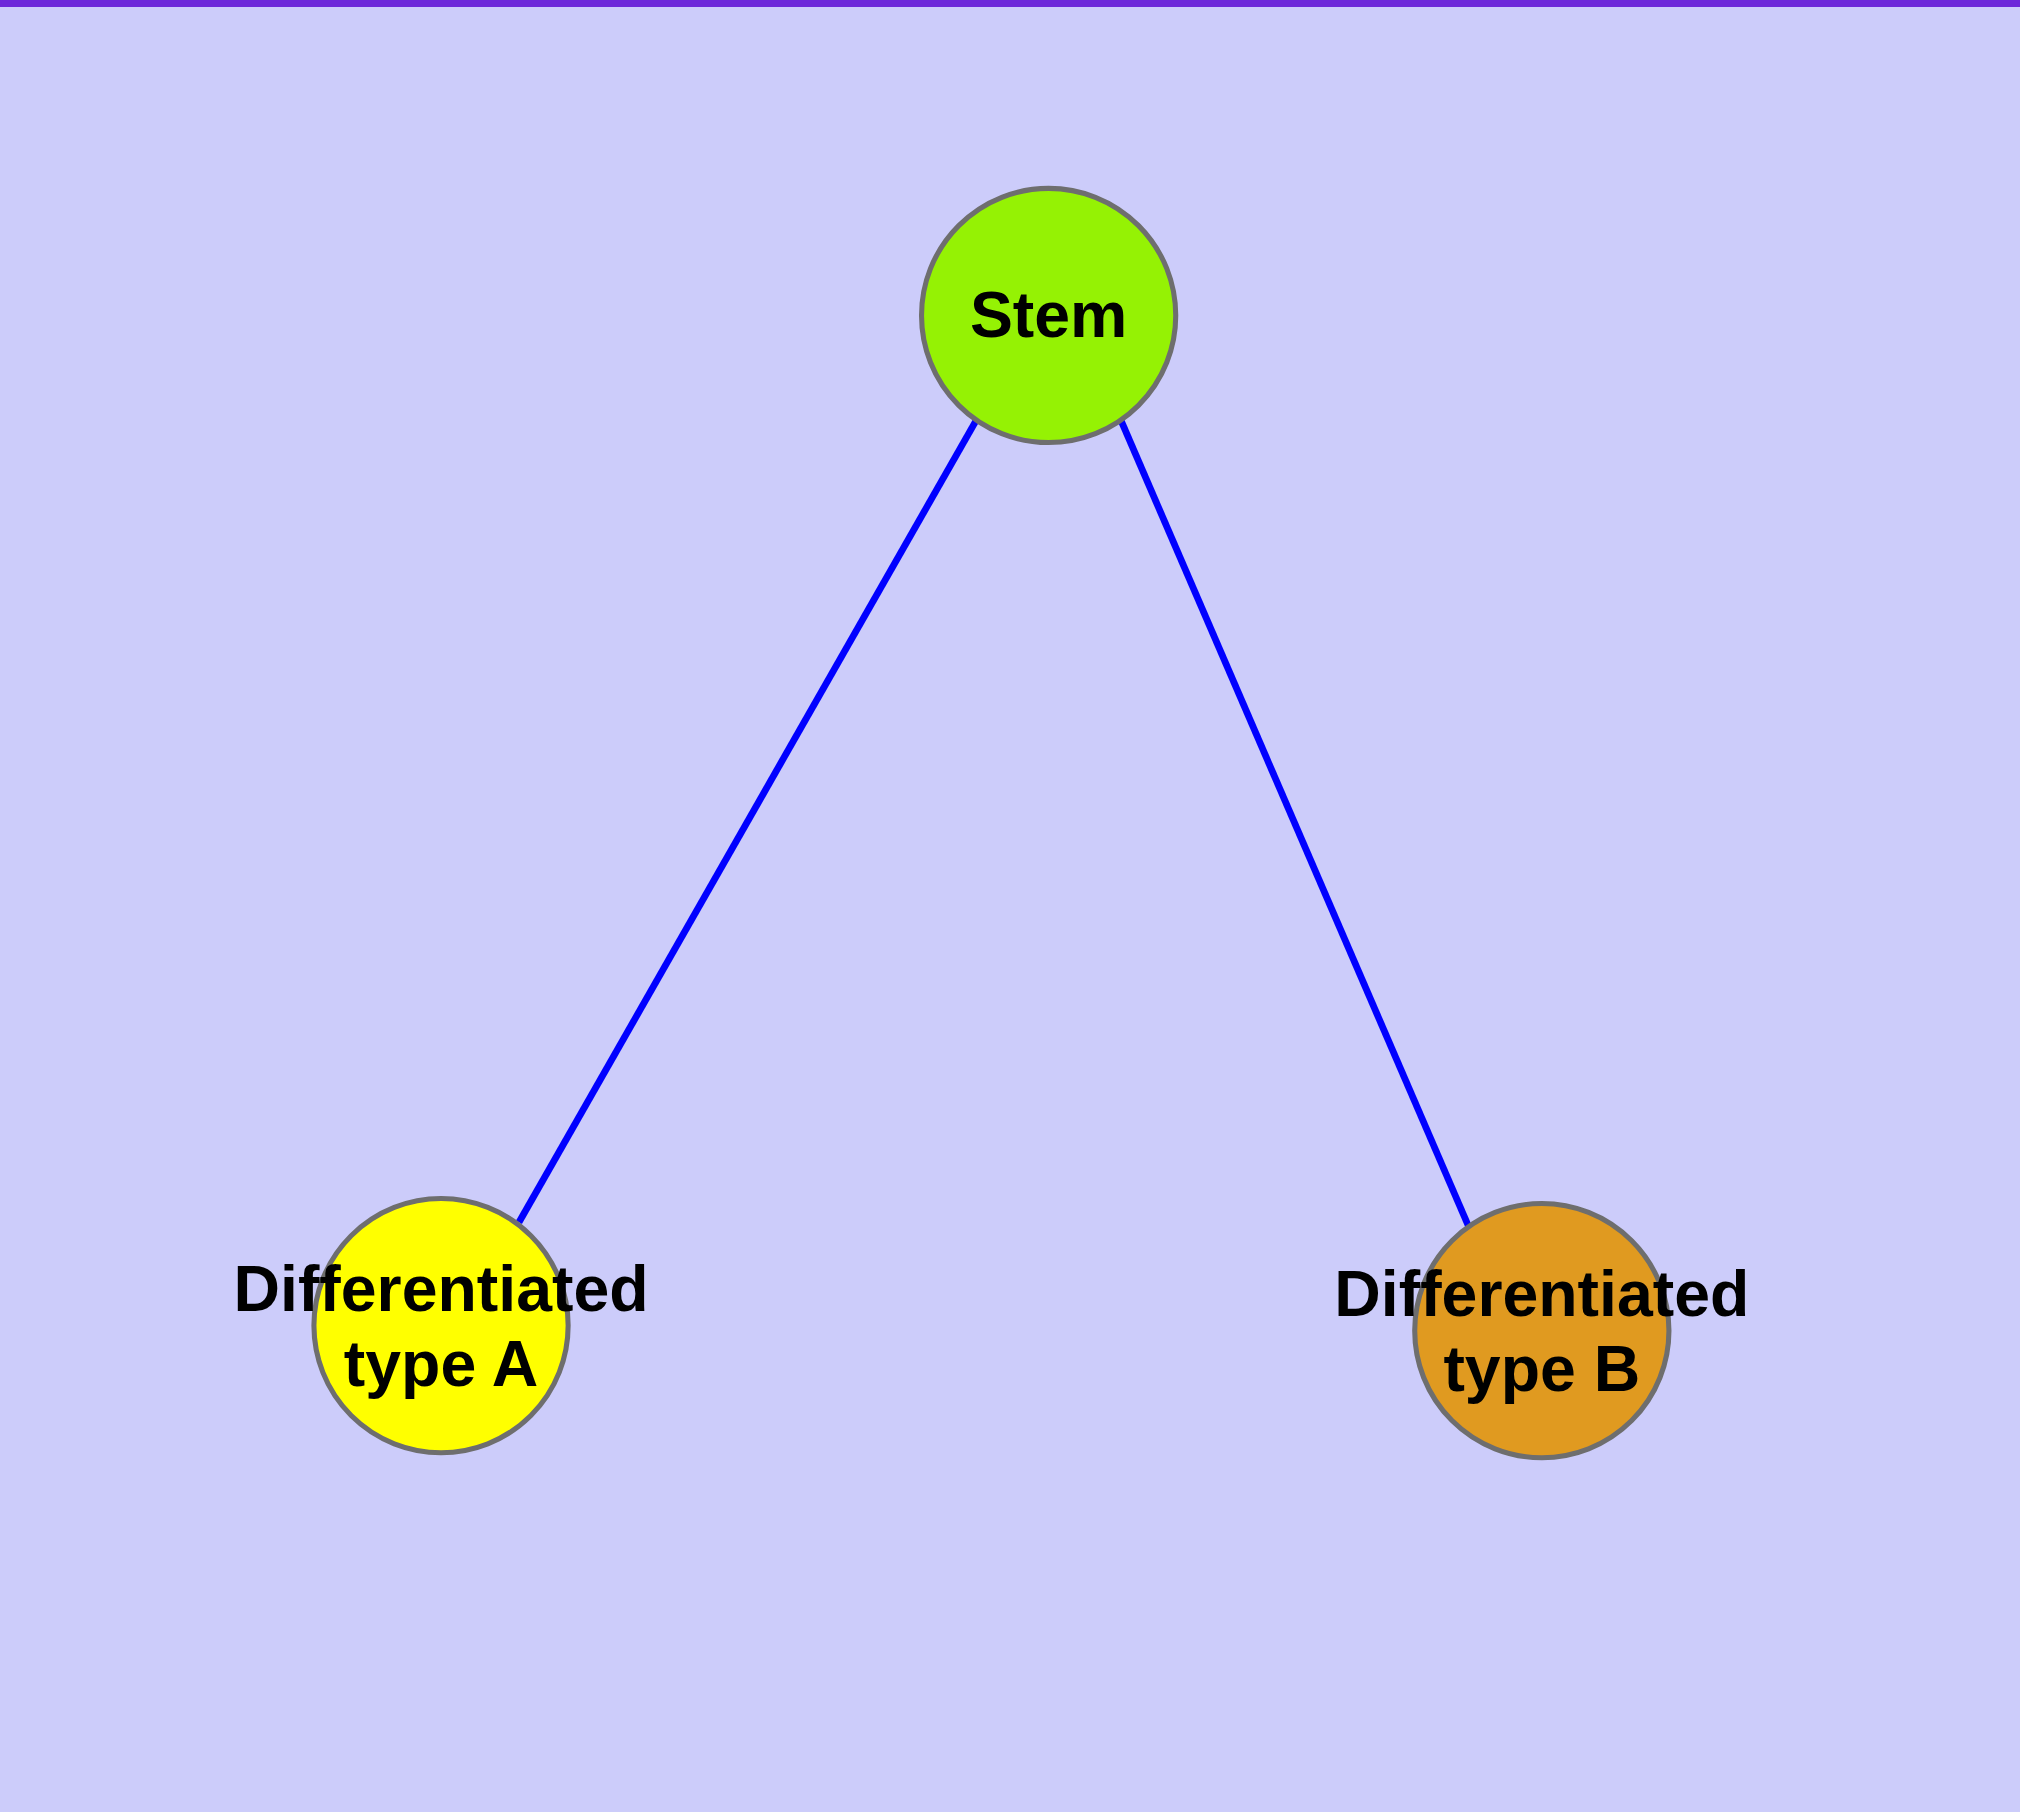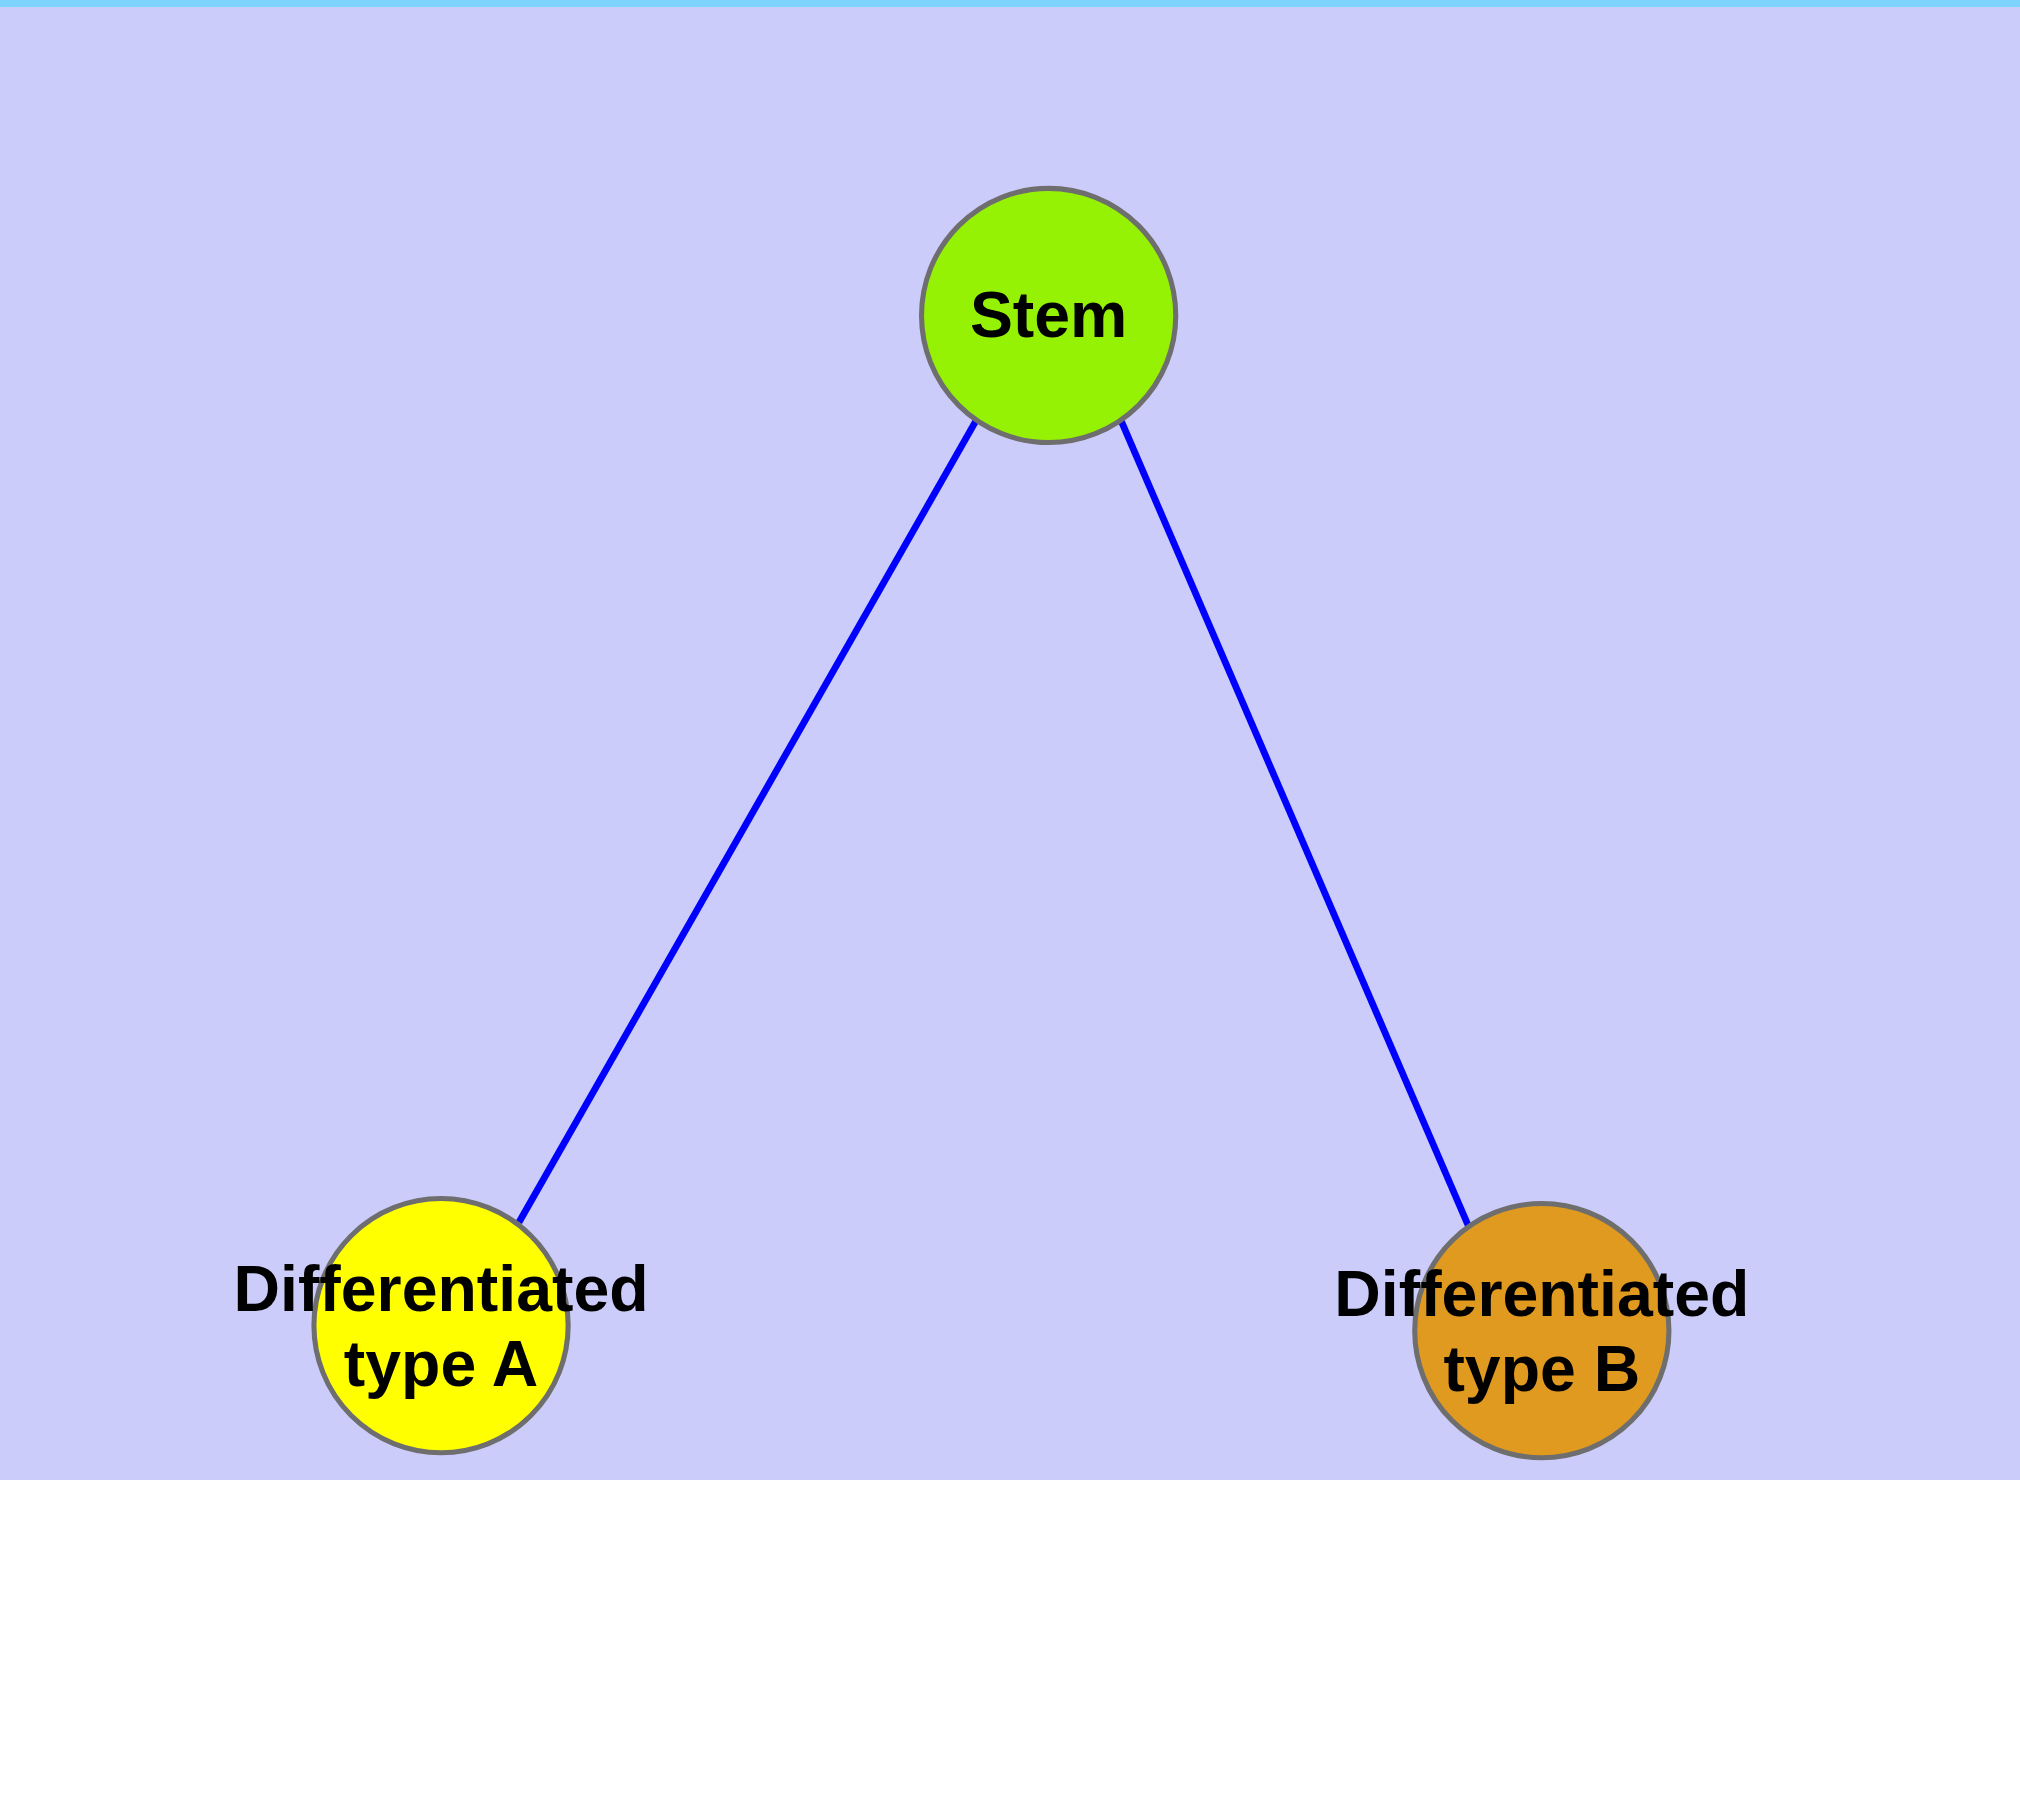--- a/index.html
+++ b/index.html
@@ -3,22 +3,22 @@
 <meta charset="utf-8">
 <style>
   html, body {
     margin: 0;
     padding: 0;
     background: #ffffff;
   }
   #canvas-root {
     position: relative;
     width: 2021px;
-    height: 1480px;
-    background: #7dd3fc;
+    height: 1812px;
+    background: #6d28d9;
     overflow: hidden;
   }
   #graph-surface {
     position: absolute;
     left: 0;
     top: 6.8px;
     width: 2021px;
     height: 1805px;
     background: #ccccfa;
   }

